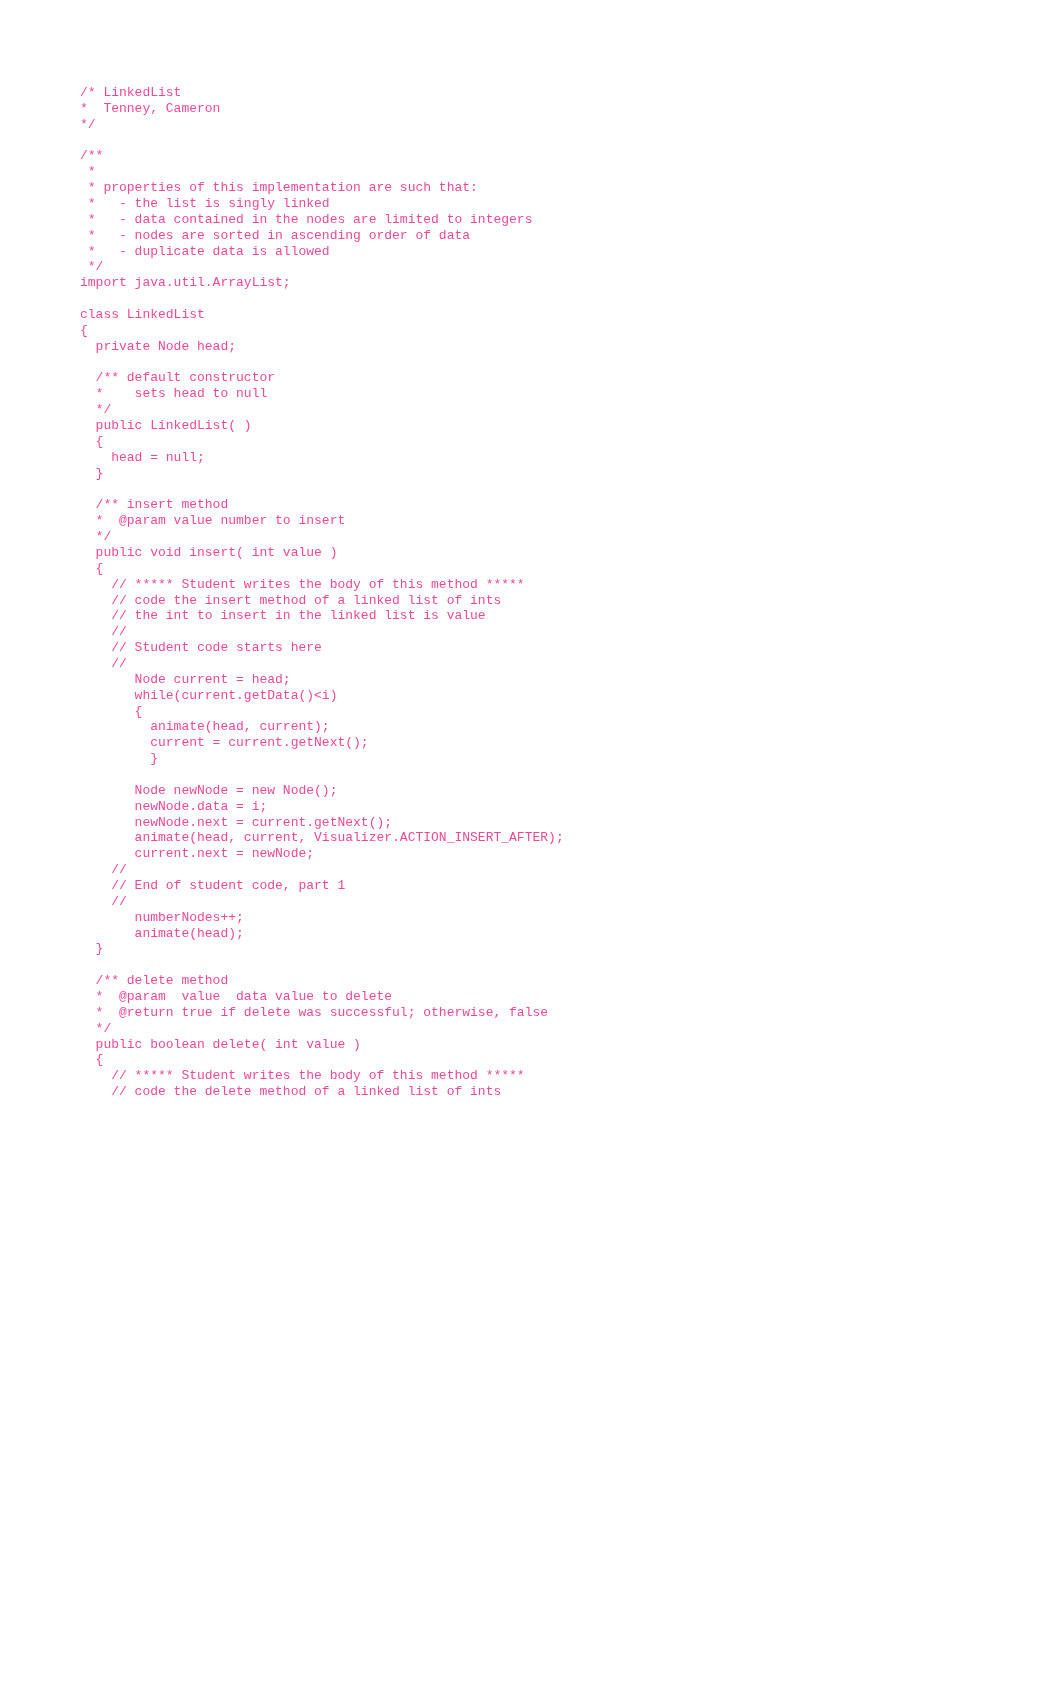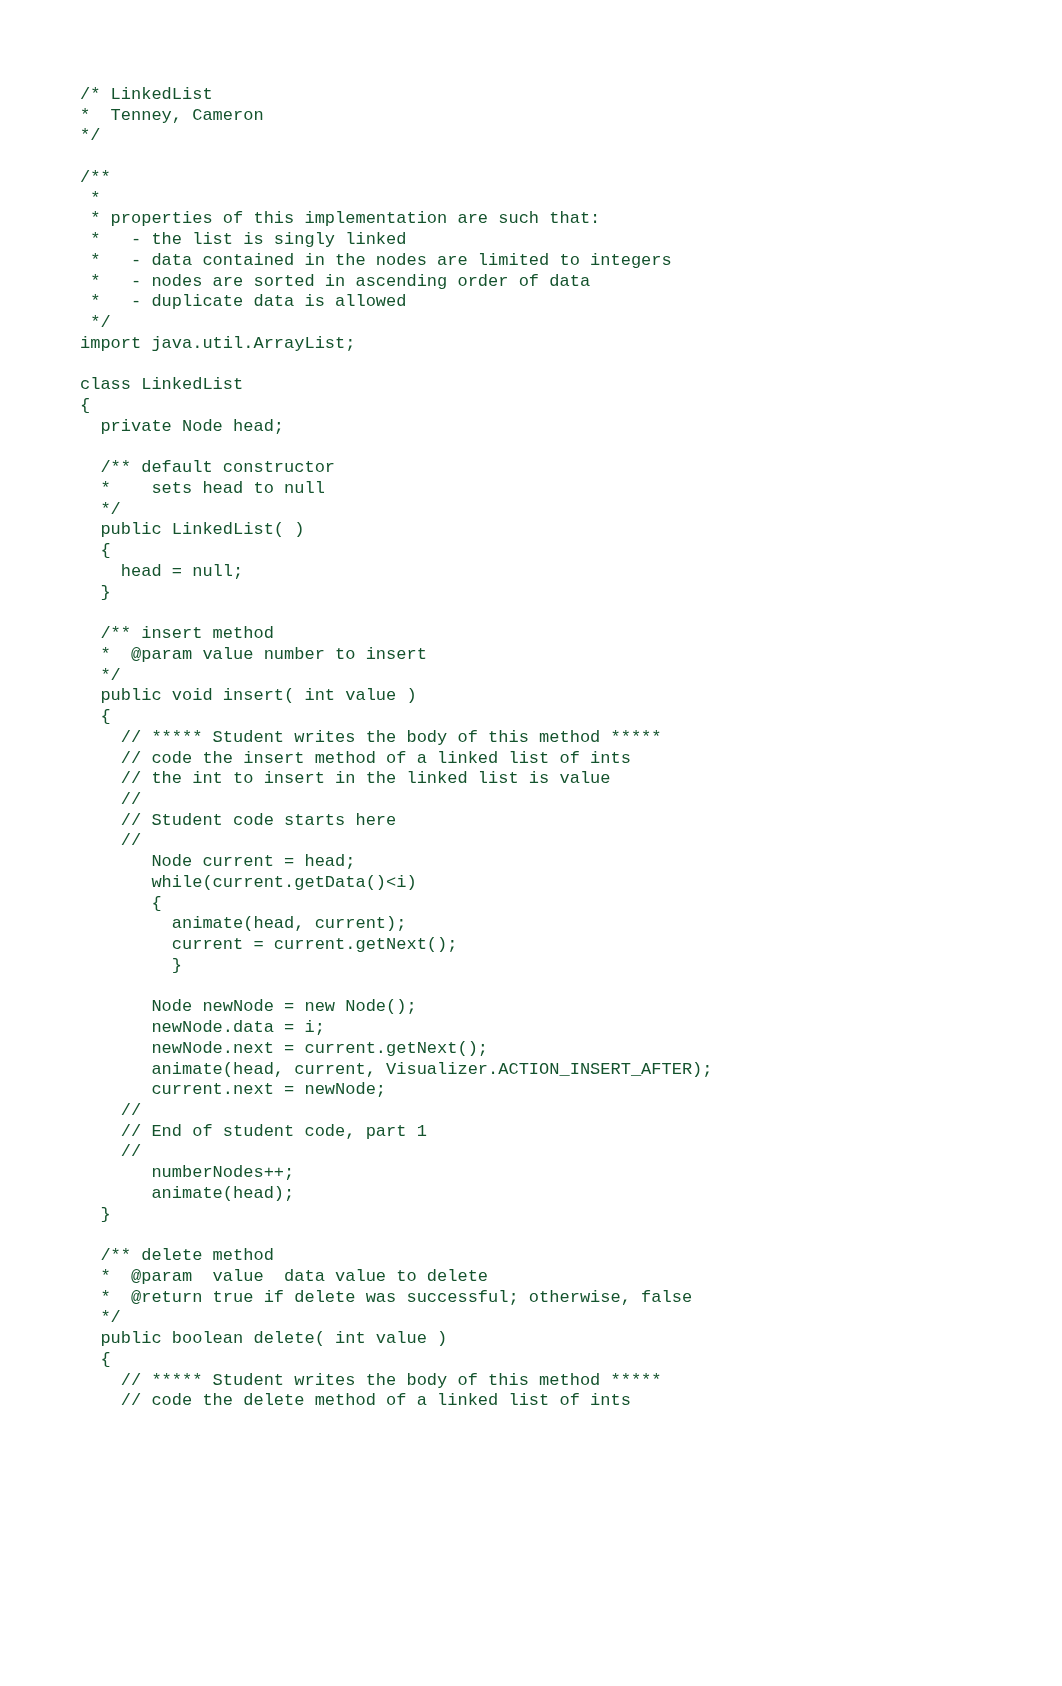--- a/index.html
+++ b/index.html
@@ -6,24 +6,24 @@
     margin: 0;
     padding: 0;
     background: #ffffff;
     width: 1062px;
     height: 1686px;
   }
   pre.code {
     margin: 0;
     padding: 85px 0 0 80px;
     font-family: "Courier New", Courier, monospace;
-    font-size: 17px;
+    font-size: 13px;
     line-height: 1.22;
     white-space: pre;
-    color: #14532d;
+    color: #ec4899;
   }
 </style>
 </head>
 <body>
 
 <pre class="code">/* LinkedList
 *  Tenney, Cameron
 */
 
 /**

